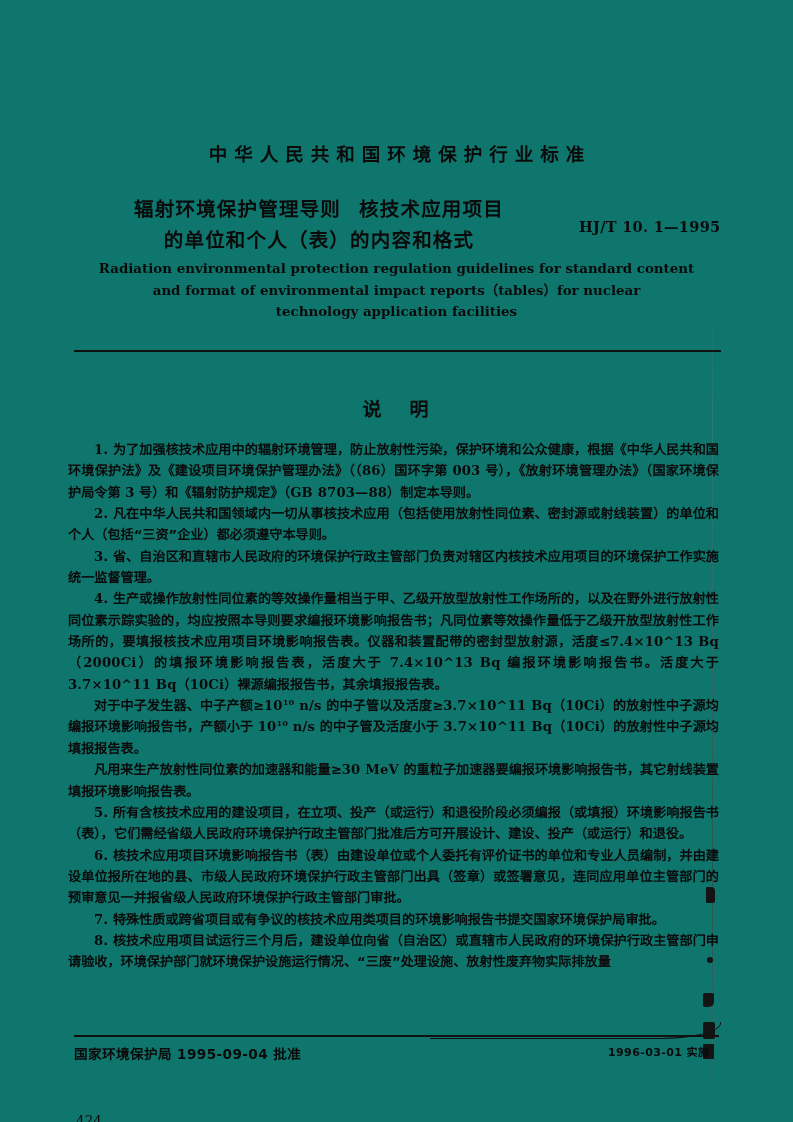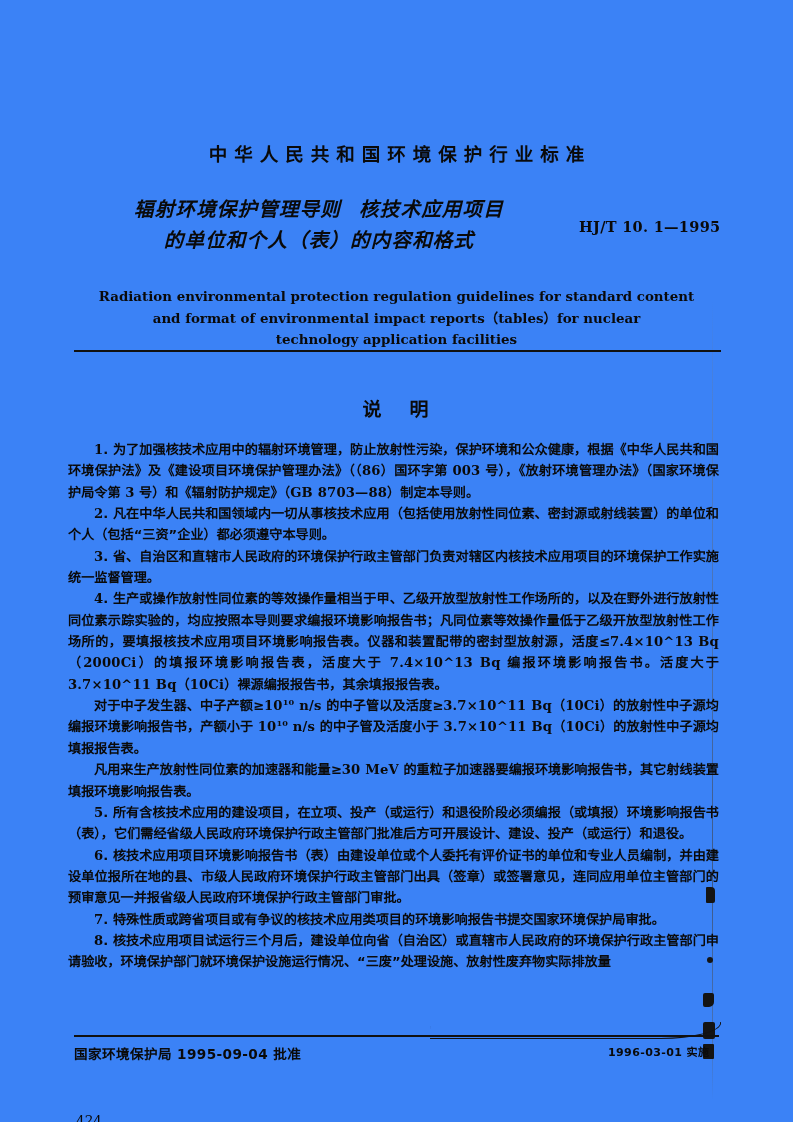--- a/index.html
+++ b/index.html
@@ -6,21 +6,21 @@
   html, body {
     margin: 0;
     padding: 0;
     background: #ffffff;
   }
   .page {
     position: relative;
     width: 793px;
     height: 1122px;
     margin: 0;
-    background: #3b82f6;
+    background: #0f766e;
     overflow: hidden;
     font-family: "DejaVu Sans", "Liberation Sans", sans-serif;
     color: #0a0a0a;
   }
 
   
   .scan-edge-line {
     position: absolute;
     top: 0;
     left: 712px;
@@ -58,21 +58,20 @@
     letter-spacing: 7px;
     text-indent: 7px;
     color: #0a0a0a;
   }
 
   .doc-title-block {
     position: absolute;
     top: 194px;
     left: 0;
     width: 638px;
-    font-style: italic;
   }
   .doc-title-line {
     text-align: center;
     font-weight: 700;
     font-size: 19.5px;
     letter-spacing: 1.2px;
     line-height: 31px;
     color: #0a0a0a;
   }
   .doc-title-line .gap { display: inline-block; width: 18px; }
@@ -93,21 +92,20 @@
     position: absolute;
     top: 258px;
     left: 0;
     width: 793px;
     text-align: center;
     font-family: "DejaVu Serif", "Liberation Serif", serif;
     font-weight: 700;
     font-size: 13.4px;
     line-height: 21.5px;
     color: #0a0a0a;
-    margin-top: 28px;
   }
   .en-title div { white-space: nowrap; }
 
   
   .rule-top {
     position: absolute;
     top: 350px;
     left: 74px;
     width: 647px;
     height: 1.6px;

